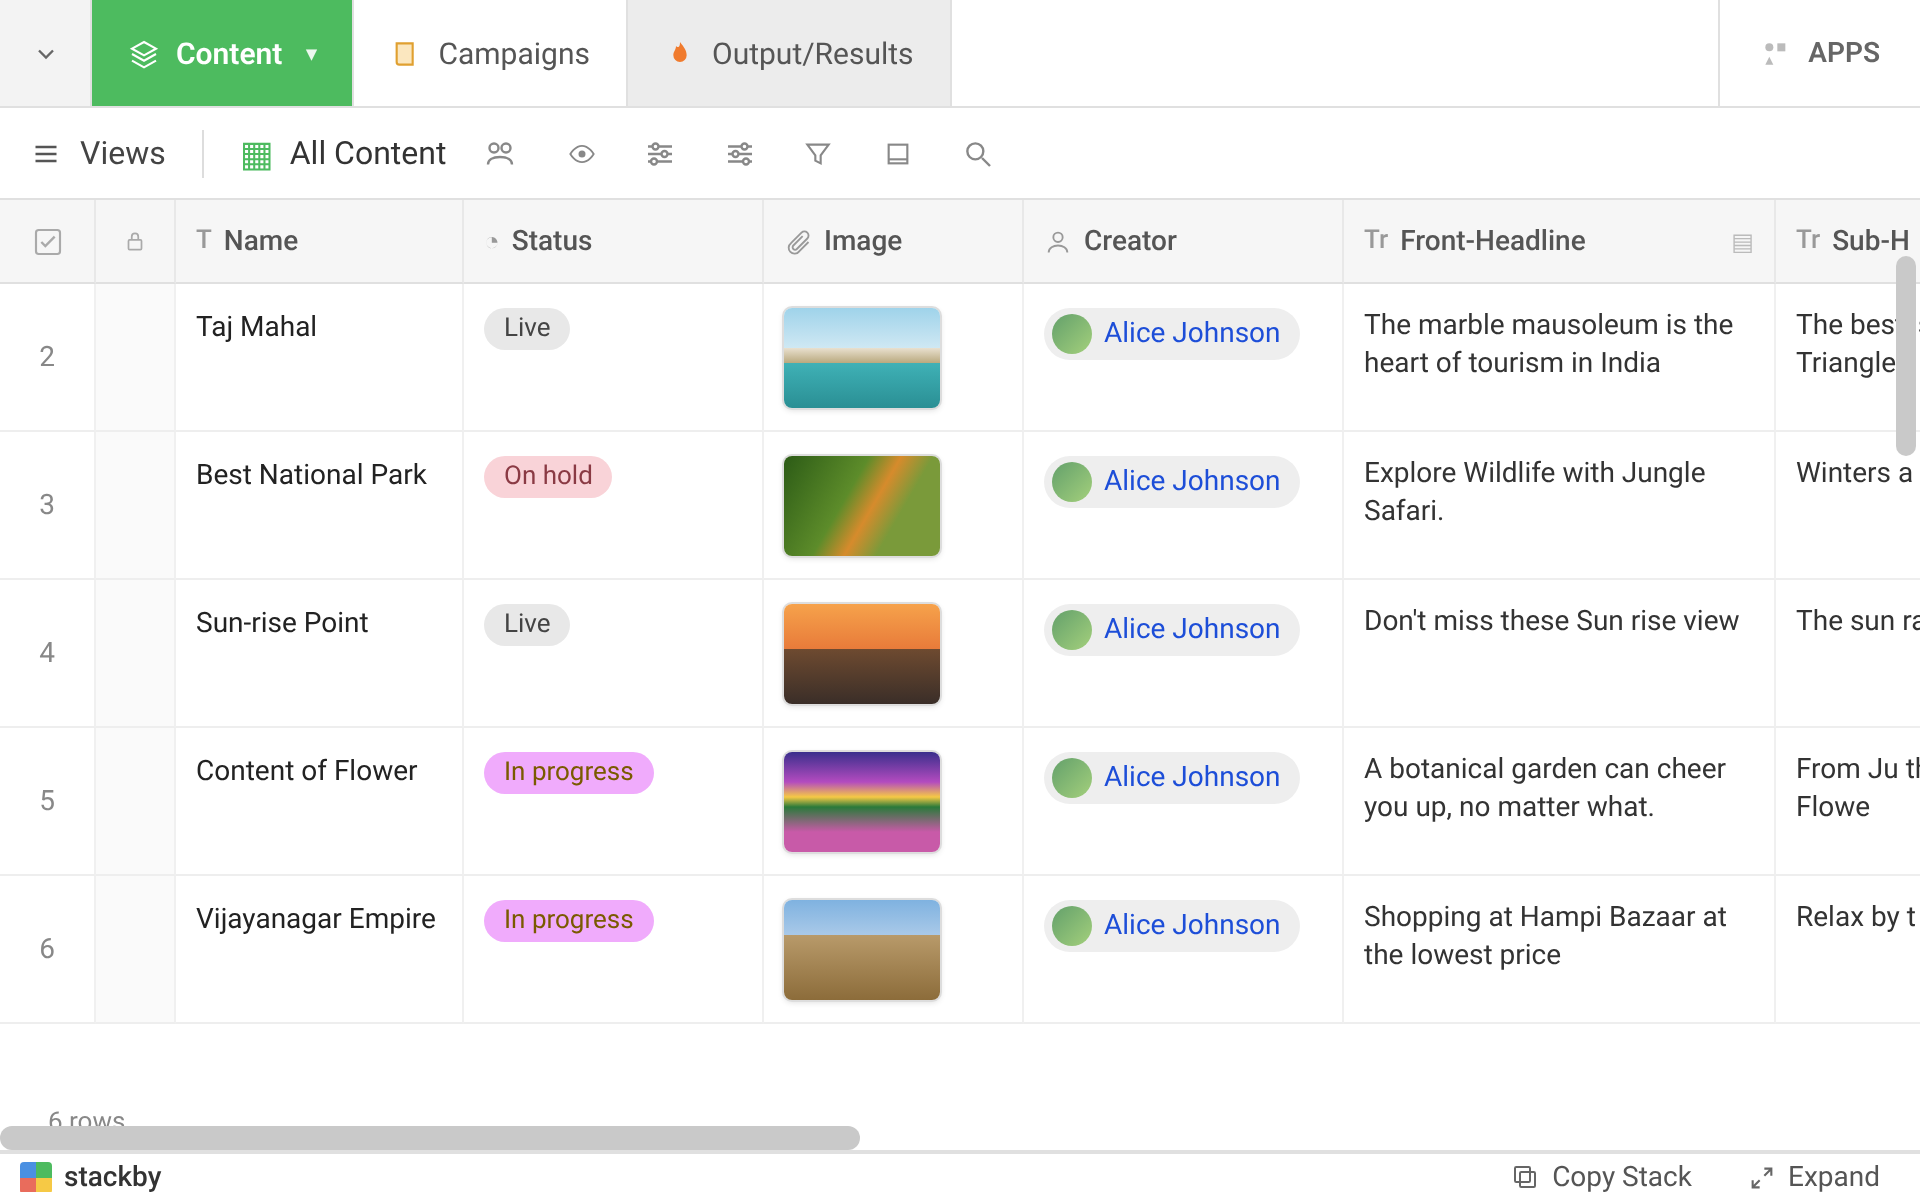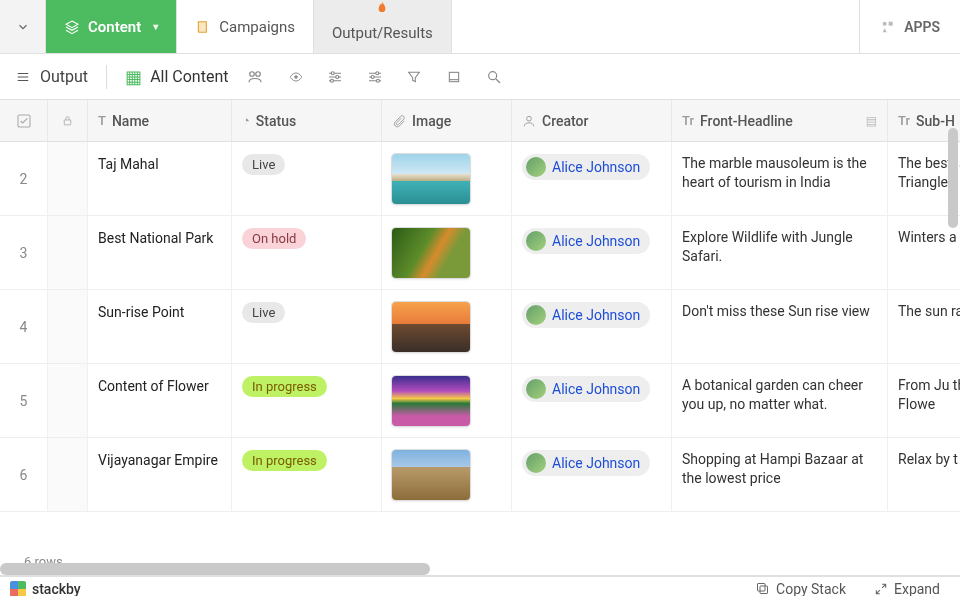--- a/index.html
+++ b/index.html
@@ -38,21 +38,21 @@
     font-size: 15px;
     cursor: pointer;
     border-right: 1px solid #e0e0e0;
   }
   .tab.active {
     background: #4dbb5f;
     color: #fff;
     font-weight: 600;
   }
   .tab.campaigns { background: #fff; color: #555; }
-  .tab.output { background: #ececec; color: #555; flex-direction: column; }
+  .tab.output { background: #ececec; color: #555; }
   .tab .caret { font-size: 10px; opacity: .9; margin-left: 4px; }
   .spacer { flex: 1; }
   .apps {
     display: flex;
     align-items: center;
     gap: 8px;
     padding: 16px 20px;
     border-left: 1px solid #e0e0e0;
     color: #666;
     font-weight: 600;
@@ -118,21 +118,21 @@
   .row-cell.name { padding-top:14px; color:#222; }
   .row-cell.status { padding-top:12px; }
   .pill {
     display:inline-block;
     padding:3px 10px;
     border-radius:12px;
     font-size:13px;
   }
   .pill.live { background:#e8e8e8; color:#444; }
   .pill.hold { background:#f9d3d8; color:#8a3a44; }
-  .pill.progress { background:#bef264; color:#7a5a00; }
+  .pill.progress { background:#f0abfc; color:#7a5a00; }
   .row-cell.image { align-items:flex-start; padding-top:12px; }
   .thumb {
     width:78px; height:50px; border-radius:4px;
     box-shadow: 0 0 0 1px #ddd, 0 1px 3px rgba(0,0,0,.15);
   }
   .row-cell.creator { padding-top:12px; align-items:flex-start; }
   .chip {
     display:inline-flex; align-items:center; gap:6px;
     background:#eee; border-radius:14px; padding:3px 10px 3px 4px;
     font-size:14px; color:#1d4ed8;
@@ -209,21 +209,21 @@
       </svg>
     <span>APPS</span>
   </div>
 </div>
 
 <div class="toolbar">
   <div class="views">
     <svg width="18" height="14" viewBox="0 0 24 24">
         <path d="M3 6h18M3 12h18M3 18h18" stroke="#555" stroke-width="2"></path>
       </svg>
-    <span>Output</span>
+    <span>Views</span>
   </div>
   <div class="divider"></div>
   <div class="allcontent">
     <span class="gridicon">▦</span>
     <span>All Content</span>
   </div>
   <span class="tool-icon">
     <svg width="18" height="18" viewBox="0 0 24 24">
         <circle cx="8" cy="8" r="3" fill="none" stroke="#888" stroke-width="1.6"></circle>
         <circle cx="16" cy="8" r="3" fill="none" stroke="#888" stroke-width="1.6"></circle>

